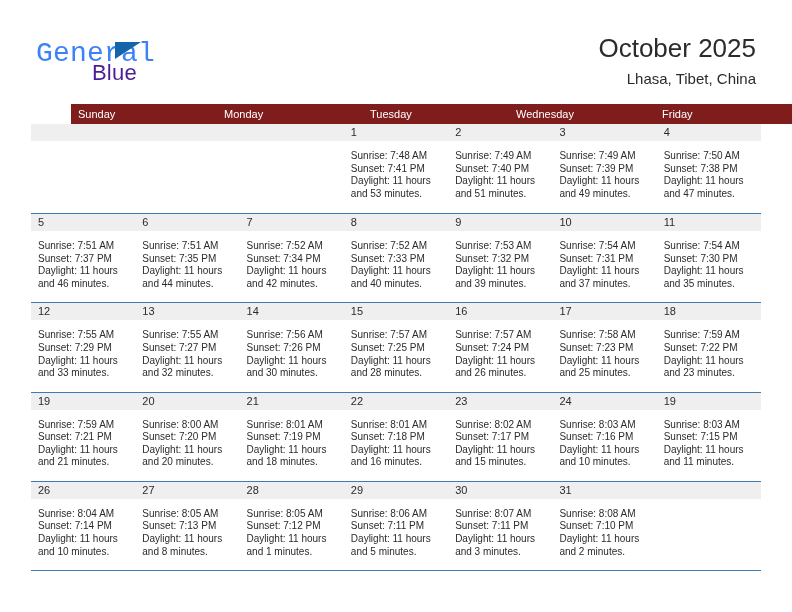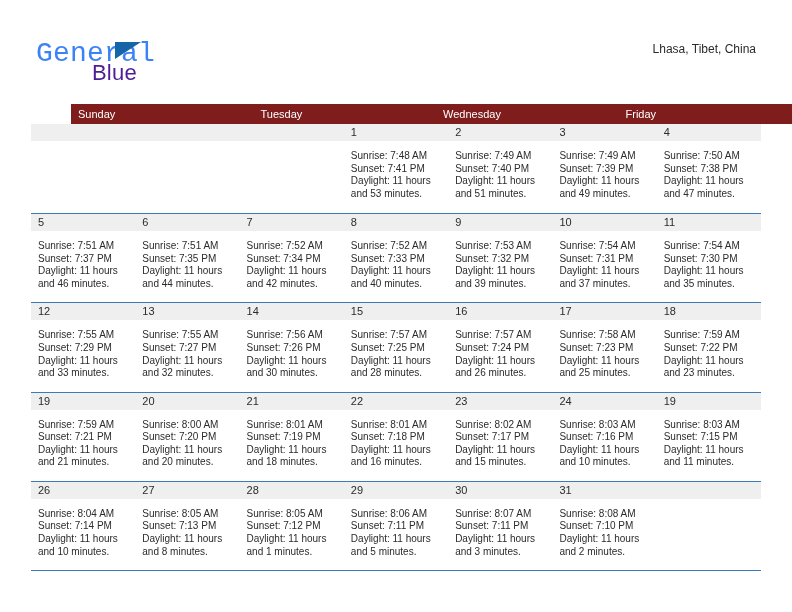--- a/index.html
+++ b/index.html
@@ -70,21 +70,21 @@
     text-align: right;
   }
   .cal-title {
     font-size: 26px;
     color: #2b2b2b;
     line-height: 30px;
     white-space: nowrap;
   }
   .cal-subtitle {
     margin-top: 7px;
-    font-size: 12px;
+    font-size: 15px;
     color: #2b2b2b;
     line-height: 18px;
     white-space: nowrap;
   }
 
   
   .calendar {
     position: absolute;
     left: 31px;
     top: 104px;
@@ -164,28 +164,30 @@
 
   <div class="header">
 
     <div class="brand">
       <span class="brand-general">General</span>
       <span class="brand-triangle"></span>
       <span class="brand-blue">Blue</span>
     </div>
 
     <div class="title-block">
+      <div class="cal-title">October 2025</div>
       <div class="cal-subtitle">Lhasa, Tibet, China</div>
     </div>
 
   </div>
 
   <div class="calendar">
     <div class="dow-row" id="dow-row">
         <div class="dow-cell">Sunday</div>
+        <div class="dow-cell">Monday</div>
         <div class="dow-cell">Tuesday</div>
         <div class="dow-cell">Wednesday</div>
         <div class="dow-cell">Friday</div>
       </div>
     <div id="weeks-container">
         <div class="week-row first">
           <div class="day-cell empty">
             <div class="date-band">
               <div class="date-num"></div>
             </div>

